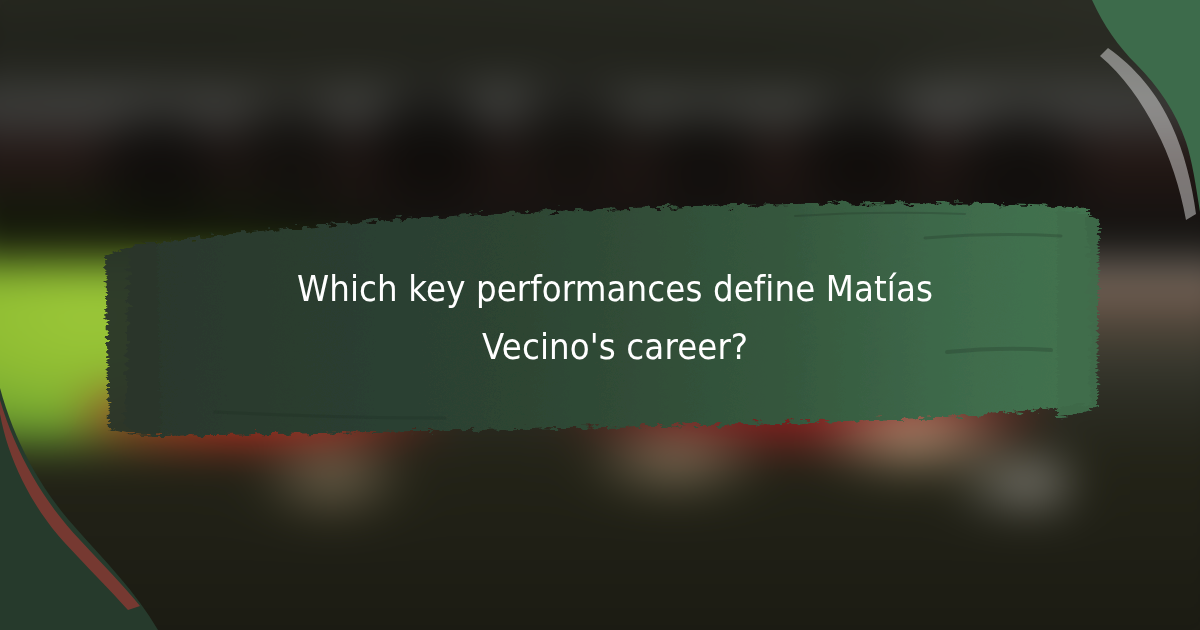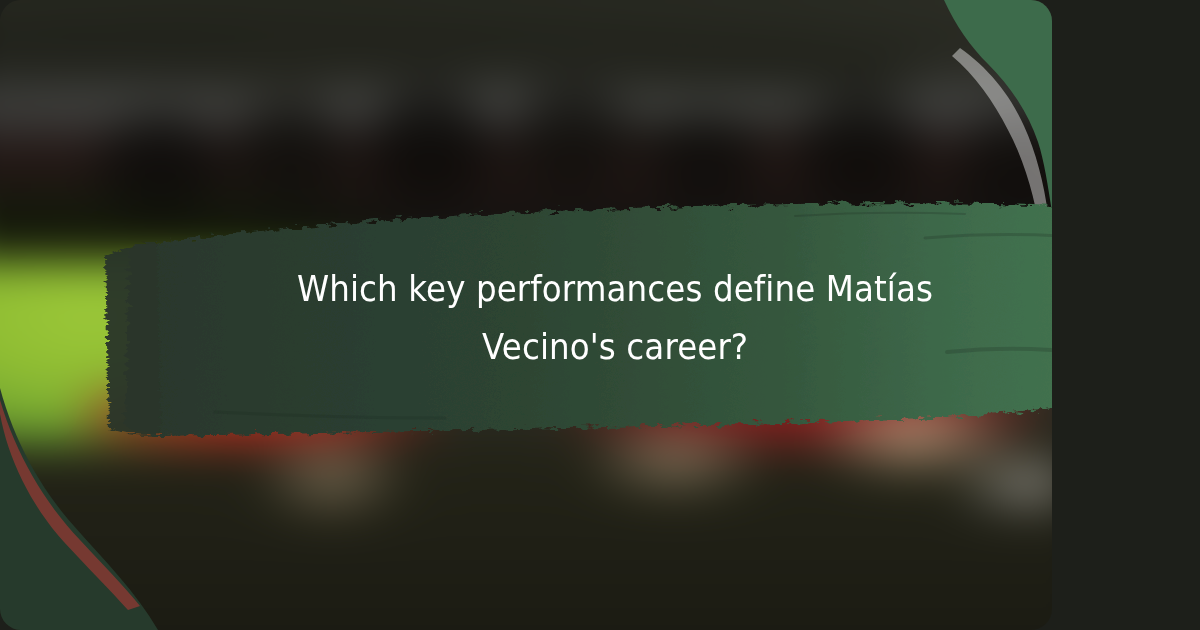--- a/index.html
+++ b/index.html
@@ -7,24 +7,23 @@
   html, body {
     width:1200px;
     height:630px;
     overflow:hidden;
     background:#1d1f1a;
     font-family:"Liberation Sans", sans-serif;
   }
 
   #card {
     position:relative;
-    width:1052px;
+    width:1200px;
     height:630px;
     overflow:hidden;
-    border-radius:21px;
   }
 
   
   #bg {
     position:absolute;
     inset:-40px;
     width:calc(100% + 80px);
     height:calc(100% + 80px);
     filter:blur(22px) saturate(1.05);
   }

